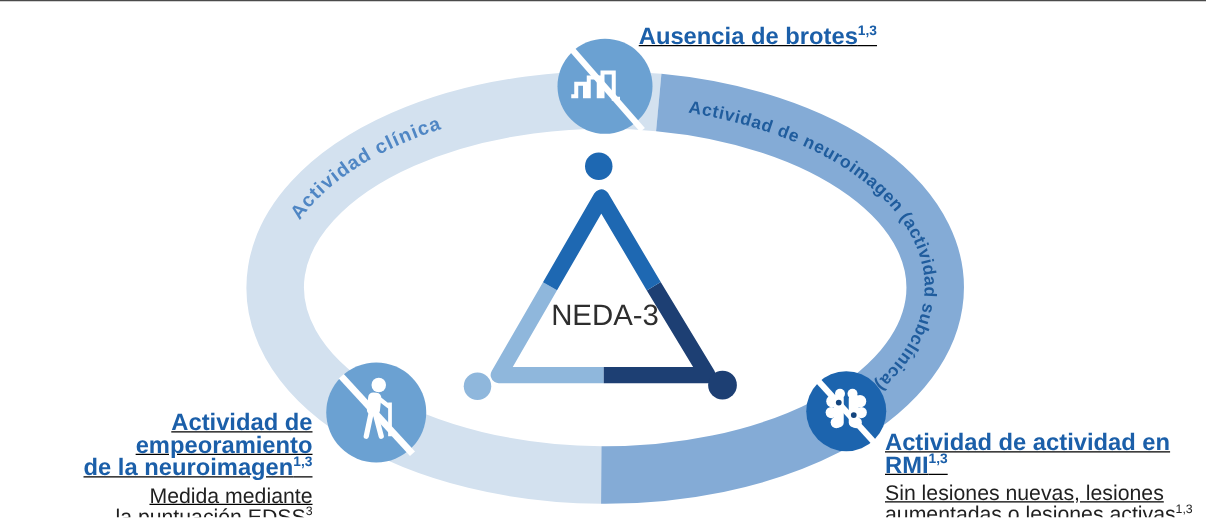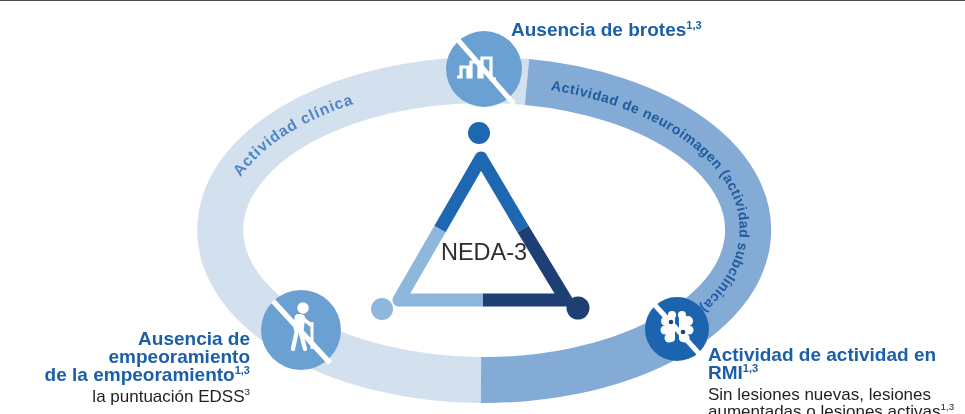--- a/index.html
+++ b/index.html
@@ -2,21 +2,21 @@
 <html><head>
 <meta charset="utf-8">
 <style>
   html,body{margin:0;padding:0;background:#ffffff;}
   .stage{
     position:relative;width:965px;height:414px;overflow:hidden;background:#ffffff;
     font-family:"Liberation Sans",sans-serif;
   }
   .topline{position:absolute;left:0;top:0;width:965px;height:1px;background:#4a4a4a;}
   .diagram-svg{position:absolute;left:0;top:0;}
-  .callout{position:absolute;}
+  .callout{position:absolute;text-decoration:underline;}
   .callout .title{color:#1b5fa9;font-weight:bold;font-size:19px;line-height:18px;}
   .callout .detail{color:#1f1f1f;font-size:17px;line-height:17px;margin-top:4px;}
   .callout sup{font-size:58%;line-height:0;}
   .callout-relapses{left:511px;top:21px;}
   .callout-disability{left:14px;top:330px;width:236px;text-align:right;}
   .callout-mri{left:708px;top:346px;width:260px;text-align:left;}
 </style>
 </head>
 <body>
 
@@ -89,24 +89,25 @@
       <circle cx="6" cy="3" r="2.3" fill="#14457e"></circle>
     </g>
   </svg>
 
   <div class="callout callout-relapses">
     <div class="title"><span>Ausencia de brotes</span><sup>1,3</sup></div>
   </div>
 
   <div class="callout callout-disability">
     <div class="title">
-      <div>Ausencia de empeoramiento</div>
-      <div><span>de la empeoramiento</span><sup>1,3</sup></div>
+      <div>Actividad de empeoramiento</div>
+      <div><span>de la neuroimagen</span><sup>1,3</sup></div>
     </div>
     <div class="detail">
+      <div>Medida mediante</div>
       <div><span>la puntuación EDSS</span><sup>3</sup></div>
     </div>
   </div>
 
   <div class="callout callout-mri">
     <div class="title"><span>Actividad de actividad en RMI</span><sup>1,3</sup></div>
     <div class="detail">
       <div>Sin lesiones nuevas, lesiones</div>
       <div><span>aumentadas o lesiones activas</span><sup>1,3</sup></div>
     </div>

